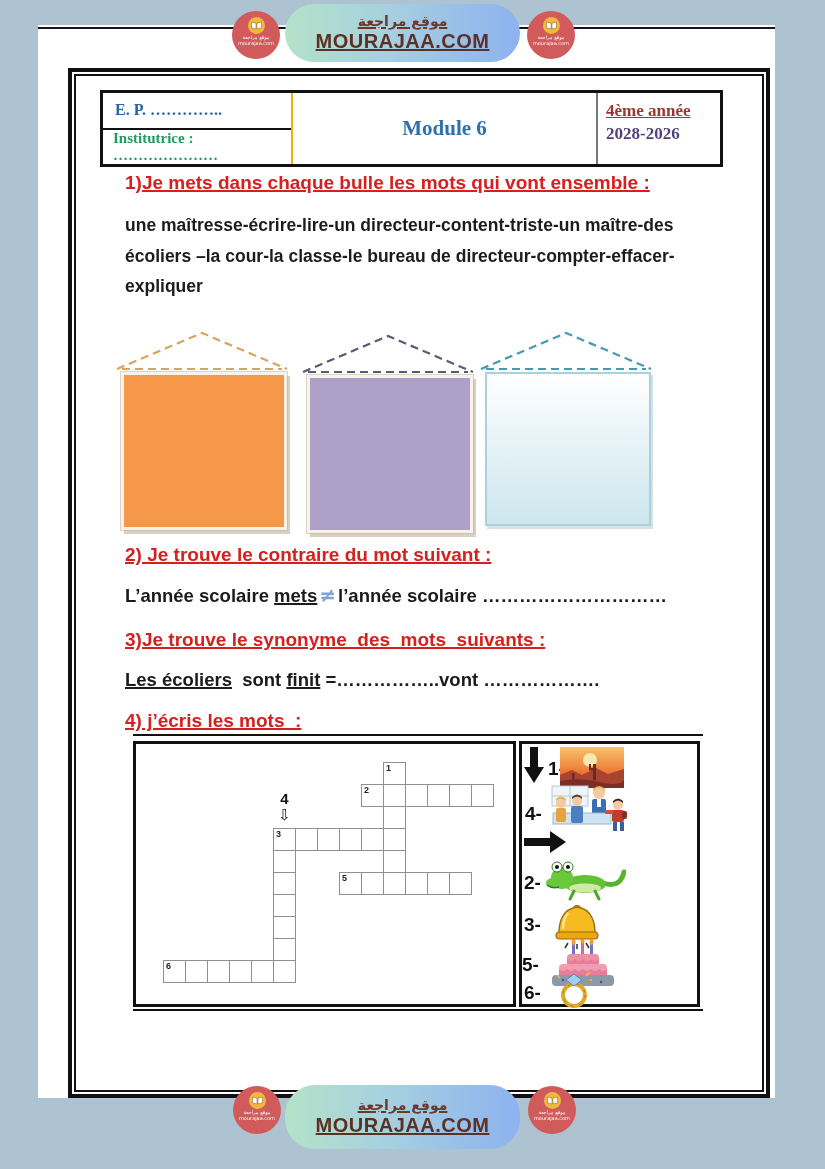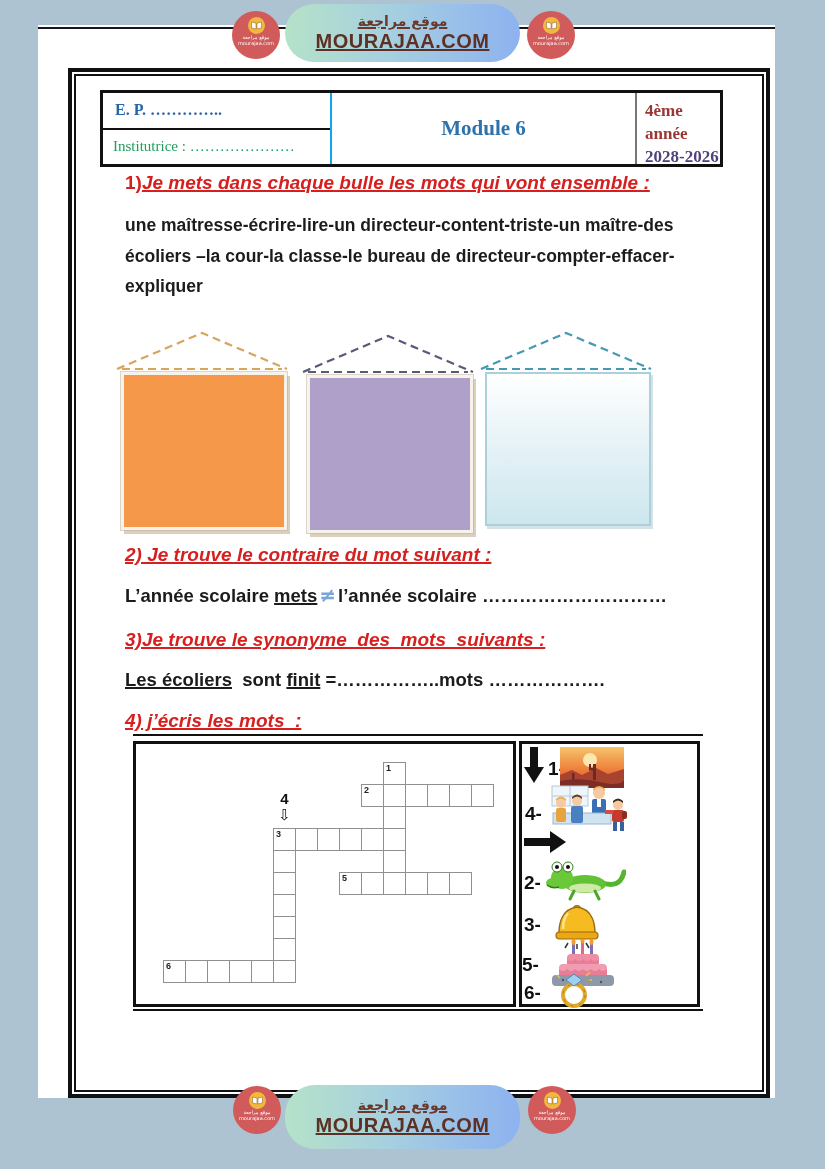--- a/index.html
+++ b/index.html
@@ -25,33 +25,33 @@
            text-decoration:underline;text-decoration-thickness:2px;}
   .badge{width:48px;height:48px;border-radius:50%;background:#d15a5a;
          display:flex;flex-direction:column;align-items:center;z-index:3;}
   .badge-icon{margin-top:6px;width:17px;height:17px;border-radius:50%;background:#f2b83e;
          display:flex;align-items:center;justify-content:center;}
   .badge-line{font-size:5px;line-height:6px;color:#ffffff;font-family:"DejaVu Sans",sans-serif;}
 
   
   .htable{left:100px;top:90px;width:623px;height:77px;border:3px solid #111;display:flex;
           font-family:"Liberation Serif",serif;background:#fff;box-sizing:border-box;}
-  .hcol-left{width:229px;border-right:2px solid #0ea5e9;display:flex;flex-direction:column;box-sizing:border-box;}
+  .hcol-left{width:190px;border-right:2px solid #eab308;display:flex;flex-direction:column;box-sizing:border-box;}
   .hrow-ep{flex:1;display:flex;align-items:center;padding-left:12px;border-bottom:2px solid #111;
            color:#2565a8;font-size:16px;font-weight:bold;}
-  .hrow-inst{flex:1;display:flex;align-items:center;padding-left:10px;color:#1f9e5e;font-size:15px;font-weight:normal;}
+  .hrow-inst{flex:1;display:flex;align-items:center;padding-left:10px;color:#1f9e5e;font-size:15px;font-weight:bold;}
   .hcol-mid{width:305px;border-right:2px solid #777;display:flex;flex-direction:column;align-items:center;
             justify-content:center;color:#2e72ad;font-size:21px;font-weight:bold;line-height:27px;box-sizing:border-box;}
   .hcol-right{flex:1;padding:6px 0 0 8px;font-size:17px;font-weight:bold;line-height:23px;box-sizing:border-box;}
-  .yr1{color:#9b3733;}
+  .yr1{color:#9b3733;text-decoration:underline;}
   .yr2{color:#50417c;}
 
   
   .extitle{color:#d6201f;font-size:19px;font-weight:bold;white-space:pre-wrap;}
-  .extitle .ul,.ul-title{text-decoration:underline;text-decoration-thickness:2px;font-style:italic;}
+  .extitle .ul,.ul-title{text-decoration:underline;text-decoration-thickness:2px;}
   .bodytext{color:#1c1c1c;font-size:17.5px;font-weight:bold;line-height:30.5px;width:575px;}
   .exline{color:#1b1b1b;font-size:18.5px;font-weight:bold;white-space:pre-wrap;}
   .exline .u{text-decoration:underline;text-decoration-thickness:2px;}
   .neq{color:#7ba5d8;font-family:"DejaVu Sans",sans-serif;font-size:20px;padding:0 2px;}
 
   
   .house{width:176px;}
   .roof{display:block;}
   .boxfill{margin-left:7px;width:160px;height:152px;border:3px solid #f7f3ea;
            box-shadow:3px 4px 0 rgba(195,175,150,.6),0 0 0 1px #ded5c8;}
@@ -144,21 +144,21 @@
     <polyline points="3,39 88,3 173,39" fill="none" stroke="#449ab4" stroke-width="2.2" stroke-dasharray="8 5"></polyline>
     <line x1="8" y1="39" x2="168" y2="39" stroke="#449ab4" stroke-width="2.2" stroke-dasharray="8 5"></line>
   </svg>
   <div class="boxfill box-blue"></div>
 </div>
 
 <div class="abs extitle ul-title" style="left:125px;top:544px;text-align:right;">2) Je trouve le contraire du mot suivant :</div>
 <div class="abs exline" style="left:125px;top:583px;"><span>L’année scolaire </span><span class="u">mets</span><span class="neq">≠</span><span>l’année scolaire </span><span>…………………………</span></div>
 
 <div class="abs extitle ul-title" style="left:125px;top:629px;">3)Je trouve le synonyme  des  mots  suivants :</div>
-<div class="abs exline" style="left:125px;top:669px;"><span class="u">Les écoliers</span><span>  sont </span><span class="u">finit</span><span> =……………..mots ……………….</span></div>
+<div class="abs exline" style="left:125px;top:669px;"><span class="u">Les écoliers</span><span>  sont </span><span class="u">finit</span><span> =……………..vont ……………….</span></div>
 
 <div class="abs extitle ul-title" style="left:125px;top:710px;">4) j’écris les mots  :</div>
 
 <div class="abs rule" style="top:734px;"></div>
 
 <div class="abs cwbox">
   <div class="cwmarker">
     <div class="cwm4">4</div>
     <div class="cwmarrow">⇩</div>
   </div>

